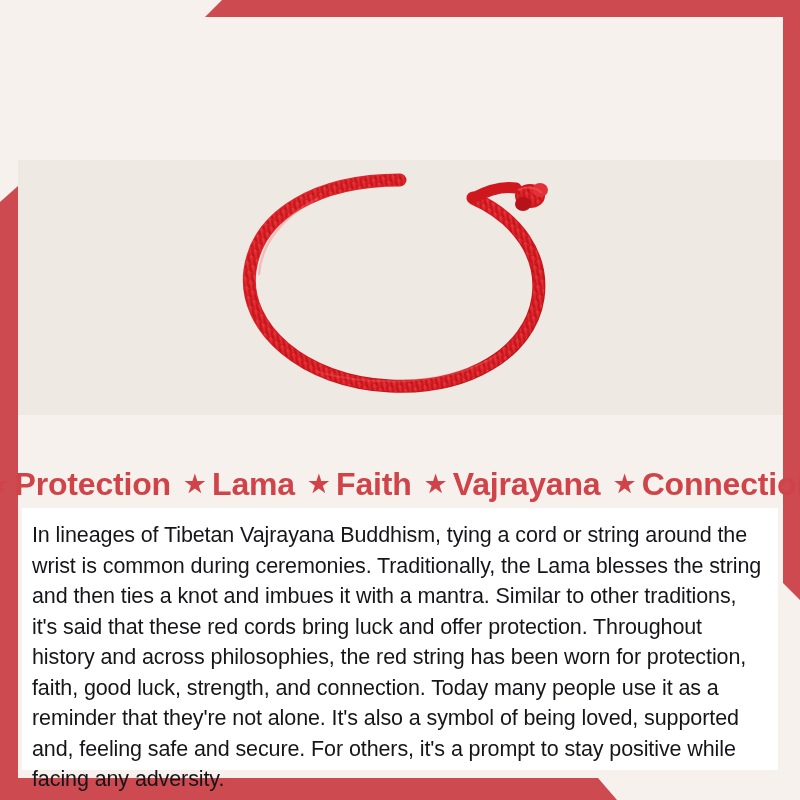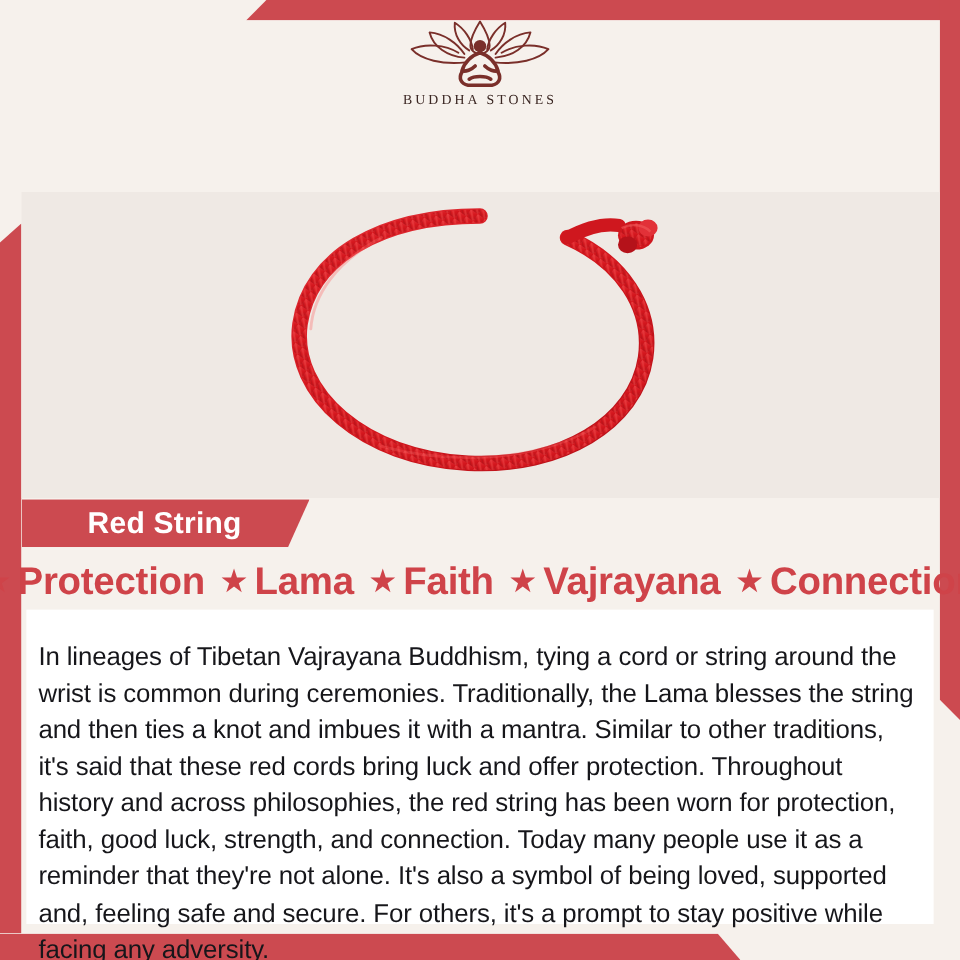--- a/index.html
+++ b/index.html
@@ -177,21 +177,21 @@
 
   
   .copy-card {
     position: absolute;
     top: 508px;
     left: 22px;
     width: 756px;
     height: 262px;
     background: #ffffff;
     box-sizing: border-box;
-    padding: 24px 12px 0 10px;
+    padding: 12px 12px 0 10px;
   }
   .copy-text {
     font-family: "Liberation Sans Narrow", "Liberation Sans", sans-serif;
     font-size: 21.5px;
     line-height: 30.5px;
     color: #16161a;
     font-weight: 500;
     letter-spacing: -0.1px;
     text-align: left;
     margin: 0;
@@ -200,53 +200,20 @@
 </head>
 <body>
 
 <div id="poster">
 
   <div class="frame-top"></div>
   <div class="frame-right"></div>
   <div class="frame-left"></div>
   <div class="frame-bottom"></div>
 
-  <div class="logo-wrap">
-    <svg class="logo-mark" width="150" height="62" viewBox="0 0 150 62">
-      <g fill="none" stroke="#7a2f2a" stroke-width="1.6" stroke-linecap="round" stroke-linejoin="round">
-
-        <path d="M63 38 C44 40, 26 36, 18 27 C29 22, 46 23, 57 30"></path>
-
-        <path d="M87 38 C106 40, 124 36, 132 27 C121 22, 104 23, 93 30"></path>
-
-        <path d="M62 34 C48 33, 36 25, 33 13 C45 14, 56 22, 62 31"></path>
-
-        <path d="M88 34 C102 33, 114 25, 117 13 C105 14, 94 22, 88 31"></path>
-
-        <path d="M66 28 C59 24, 53 15, 54 5 C62 10, 68 19, 69 27"></path>
-
-        <path d="M84 28 C91 24, 97 15, 96 5 C88 10, 82 19, 81 27"></path>
-
-        <path d="M75 4 C70 12, 67 19, 67 24 C67 28, 71 31, 75 31 C79 31, 83 28, 83 24 C83 19, 80 12, 75 4 Z"></path>
-      </g>
-      <g fill="#7a2f2a">
-
-        <circle cx="75" cy="24.5" r="5.2"></circle>
-      </g>
-      <g fill="none" stroke="#7a2f2a" stroke-width="3" stroke-linecap="round" stroke-linejoin="round">
-
-        <path d="M75 30 C68 32, 62 38, 60 45 C63 46, 68 44, 71 41"></path>
-        <path d="M75 30 C82 32, 88 38, 90 45 C87 46, 82 44, 79 41"></path>
-
-        <path d="M60 46 C57 51, 59 56, 65 57 L85 57 C91 56, 93 51, 90 46"></path>
-        <path d="M66 52 C70 49, 80 49, 84 52"></path>
-      </g>
-    </svg>
-    <span class="logo-text">BUDDHA STONES</span>
-  </div>
 
 
   <div class="photo-area">
     <svg width="765" height="255" viewBox="0 0 765 255">
       <defs>
         <linearGradient id="cordGrad" x1="0" y1="0" x2="1" y2="1">
           <stop offset="0%" stop-color="#e23138"></stop>
           <stop offset="50%" stop-color="#d4161d"></stop>
           <stop offset="100%" stop-color="#b5121a"></stop>
         </linearGradient>
@@ -276,23 +243,20 @@
         <ellipse cx="522" cy="30" rx="8" ry="7" fill="#e23138"></ellipse>
         <ellipse cx="505" cy="44" rx="8" ry="7" fill="#b5121a"></ellipse>
         <path d="M500 30 C508 26, 518 27, 524 33" stroke="#f25a5a" stroke-width="2" fill="none" opacity="0.6"></path>
       </g>
 
       <path d="M300 38 C262 58, 243 86, 241 114" fill="none" stroke="#ff6b6b" stroke-width="2.4" opacity="0.35" stroke-linecap="round"></path>
       <path d="M300 212 C360 228, 430 224, 478 196" fill="none" stroke="#ff6b6b" stroke-width="2.2" opacity="0.28" stroke-linecap="round"></path>
     </svg>
   </div>
 
-  <div class="ribbon">
-    <span class="ribbon-text">Red String</span>
-  </div>
 
   <div class="features">
     <div class="feature">
       <span class="star-icon">★</span>
       <span class="feature-label">Protection</span>
     </div>
     <div class="feature">
       <span class="star-icon">★</span>
       <span class="feature-label">Lama</span>
     </div>

